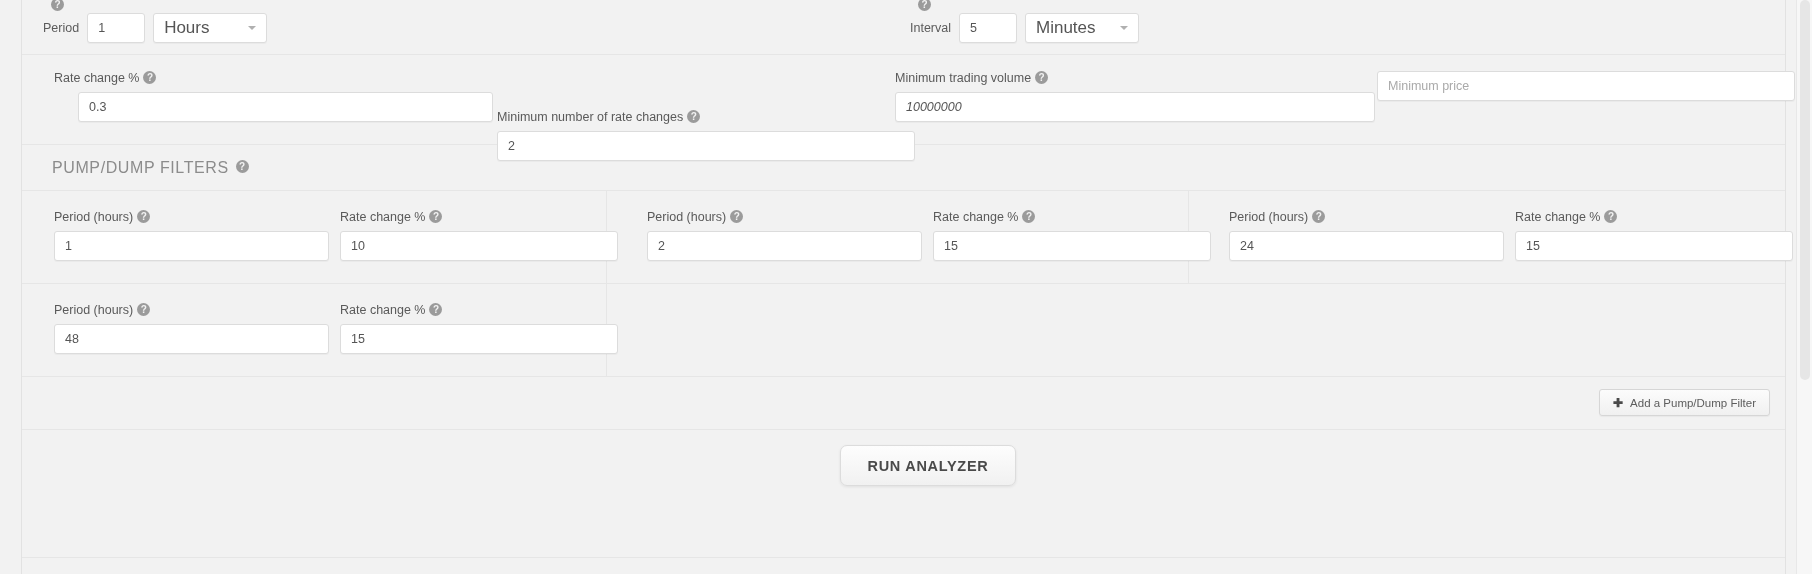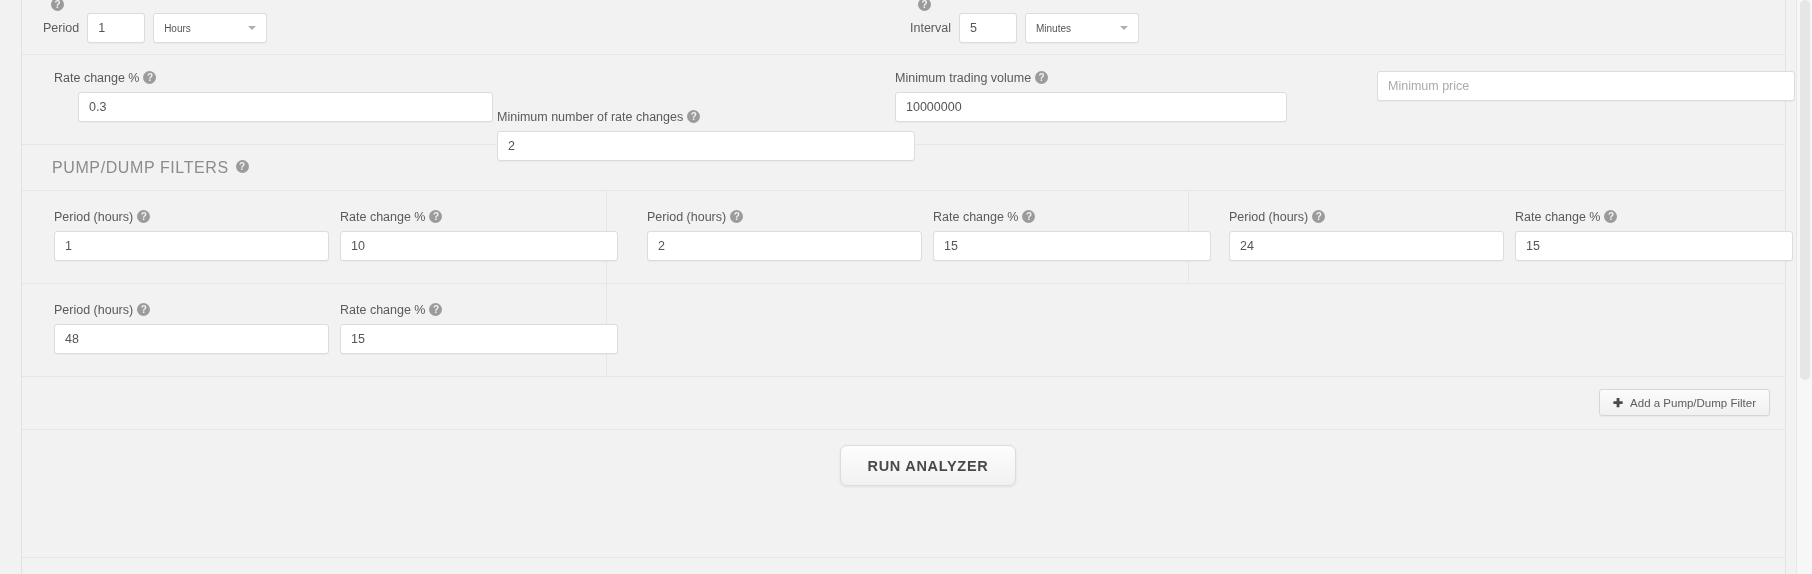--- a/index.html
+++ b/index.html
@@ -103,21 +103,21 @@
     position: relative;
     height: 30px;
     width: 114px;
     margin-left: 8px;
     border: 1px solid #dcdcdc;
     border-radius: 3px;
     background: #fff;
     display: flex;
     align-items: center;
     padding: 0 10px;
-    font-size: 10px;
+    font-size: 17px;
     color: #555;
     box-shadow: 0 1px 1px rgba(0,0,0,0.035);
     cursor: default;
   }
   .sel .caret {
     position: absolute;
     right: 10px;
     width: 0; height: 0;
     border-left: 4px solid transparent;
     border-right: 4px solid transparent;
@@ -285,21 +285,21 @@
         <input class="txt" style="width: 415px; margin-left: 24px;" type="text" value="0.3">
       </div>
 
       <div class="field" style="left:475px; width:418px;margin-top:39px;">
         <span class="lbl"><span>Minimum number of rate changes</span><span class="help">?</span></span>
         <input class="txt" style="width: 418px;" type="text" value="2">
       </div>
 
       <div class="field" style="left:873px; width:416px;">
         <span class="lbl"><span>Minimum trading volume</span><span class="help">?</span></span>
-        <input class="txt" style="width: 392px;" type="text" value="10000000">
+        <input class="txt" style="width: 480px; font-style: italic;" type="text" value="10000000">
       </div>
 
       <div class="field" style="left:1355px; width:418px;">
         <input class="txt" style="width: 418px;" type="text" placeholder="Minimum price">
       </div>
 
     </div>
 
     <div class="section pd-header">
       <h2 class="pd-title"><span>PUMP/DUMP FILTERS</span><span class="help">?</span></h2>

